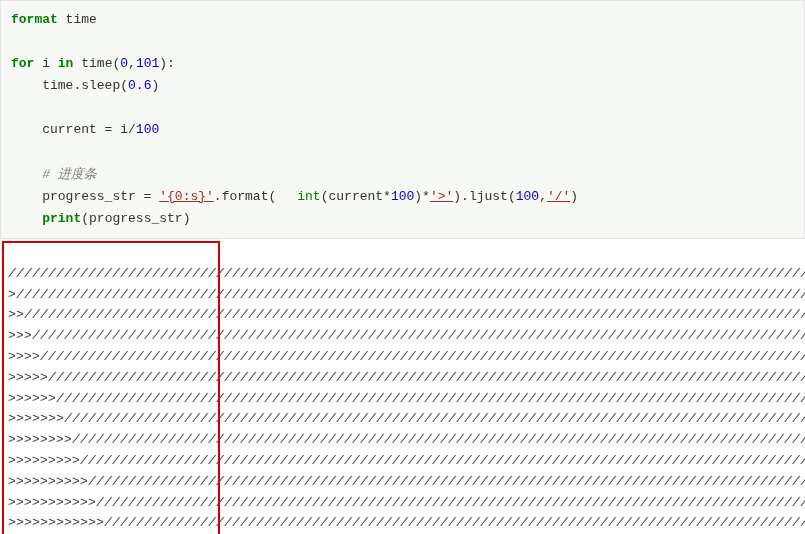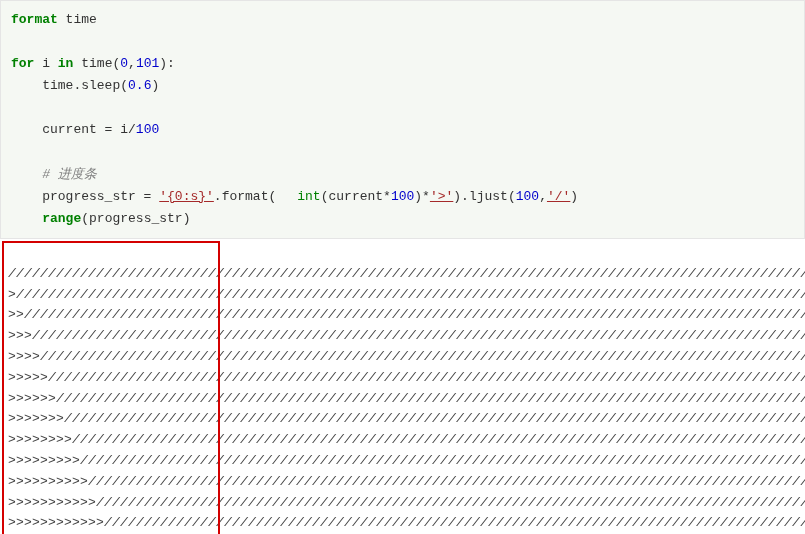--- a/index.html
+++ b/index.html
@@ -48,16 +48,16 @@
 
 <div class="code-block"><span class="kw">format</span><span class="plain"> time</span>
 <span class="plain"></span>
 <span class="kw">for</span><span class="plain"> i </span><span class="kw">in</span><span class="plain"> time</span><span class="plain">(</span><span class="num">0</span><span class="plain">,</span><span class="num">101</span><span class="plain">):</span>
 <span class="plain">    time.sleep(</span><span class="num">0.6</span><span class="plain">)</span>
 <span class="plain"></span>
 <span class="plain">    current = i</span><span class="plain">/</span><span class="num">100</span>
 <span class="plain"></span>
 <span class="cmt">    # 进度条</span>
 <span class="plain">    progress_str = </span><span class="str">'{0:s}'</span><span class="plain">.format(</span><span class="fn">int</span><span class="plain">(current*</span><span class="num">100</span><span class="plain">)*</span><span class="str">'&gt;'</span><span class="plain">).ljust(</span><span class="num">100</span><span class="plain">,</span><span class="str">'/'</span><span class="plain">)</span>
-<span class="plain">    </span><span class="kw">range</span><span class="plain">(progress_str)</span></div>
+<span class="plain">    </span><span class="kw">print</span><span class="plain">(progress_str)</span></div>
 
 <div class="output-block">
 <div class="red-box"></div><span class="output-line">////////////////////////////////////////////////////////////////////////////////////////////////////</span><span class="output-line">&gt;///////////////////////////////////////////////////////////////////////////////////////////////////</span><span class="output-line">&gt;&gt;//////////////////////////////////////////////////////////////////////////////////////////////////</span><span class="output-line">&gt;&gt;&gt;/////////////////////////////////////////////////////////////////////////////////////////////////</span><span class="output-line">&gt;&gt;&gt;&gt;////////////////////////////////////////////////////////////////////////////////////////////////</span><span class="output-line">&gt;&gt;&gt;&gt;&gt;///////////////////////////////////////////////////////////////////////////////////////////////</span><span class="output-line">&gt;&gt;&gt;&gt;&gt;&gt;//////////////////////////////////////////////////////////////////////////////////////////////</span><span class="output-line">&gt;&gt;&gt;&gt;&gt;&gt;&gt;/////////////////////////////////////////////////////////////////////////////////////////////</span><span class="output-line">&gt;&gt;&gt;&gt;&gt;&gt;&gt;&gt;////////////////////////////////////////////////////////////////////////////////////////////</span><span class="output-line">&gt;&gt;&gt;&gt;&gt;&gt;&gt;&gt;&gt;///////////////////////////////////////////////////////////////////////////////////////////</span><span class="output-line">&gt;&gt;&gt;&gt;&gt;&gt;&gt;&gt;&gt;&gt;//////////////////////////////////////////////////////////////////////////////////////////</span><span class="output-line">&gt;&gt;&gt;&gt;&gt;&gt;&gt;&gt;&gt;&gt;&gt;/////////////////////////////////////////////////////////////////////////////////////////</span><span class="output-line">&gt;&gt;&gt;&gt;&gt;&gt;&gt;&gt;&gt;&gt;&gt;&gt;////////////////////////////////////////////////////////////////////////////////////////</span></div>
 
 </body></html>

